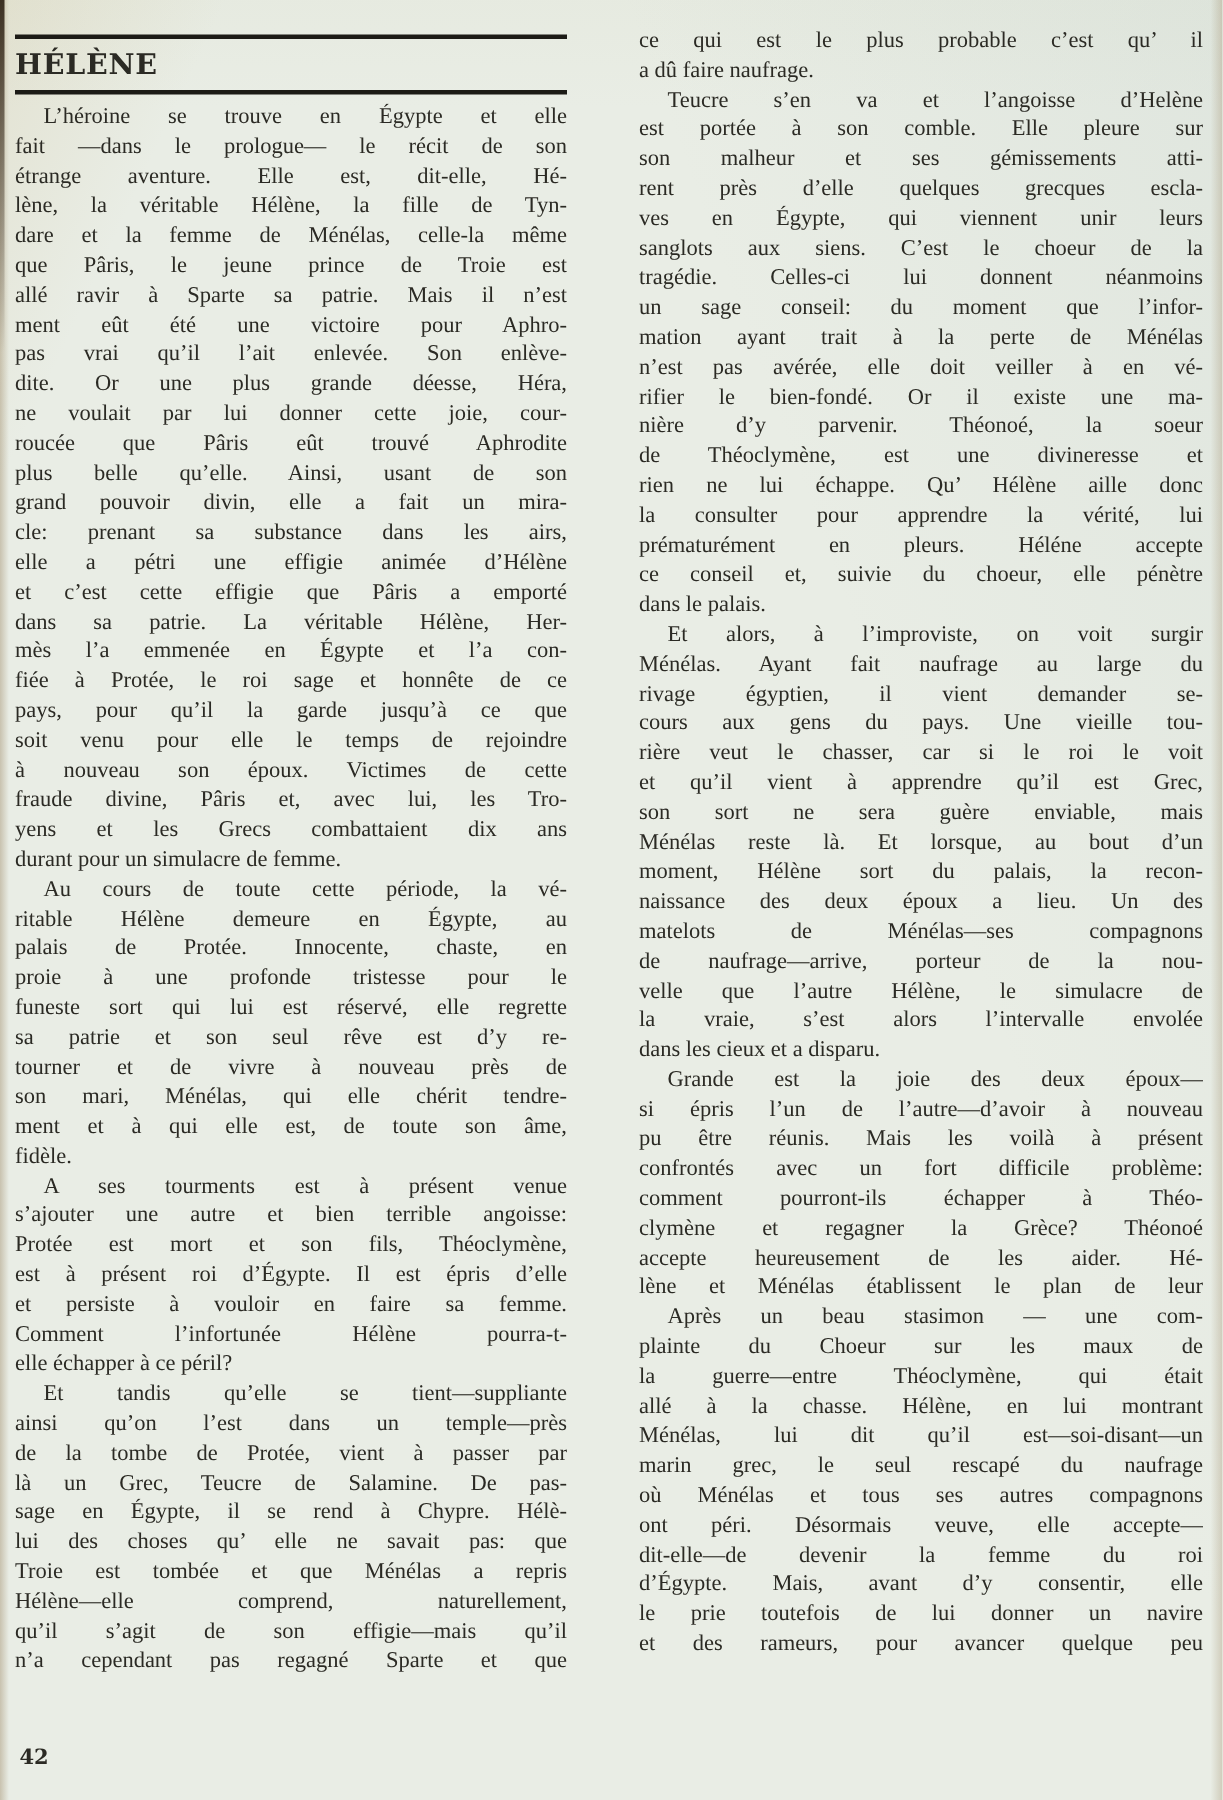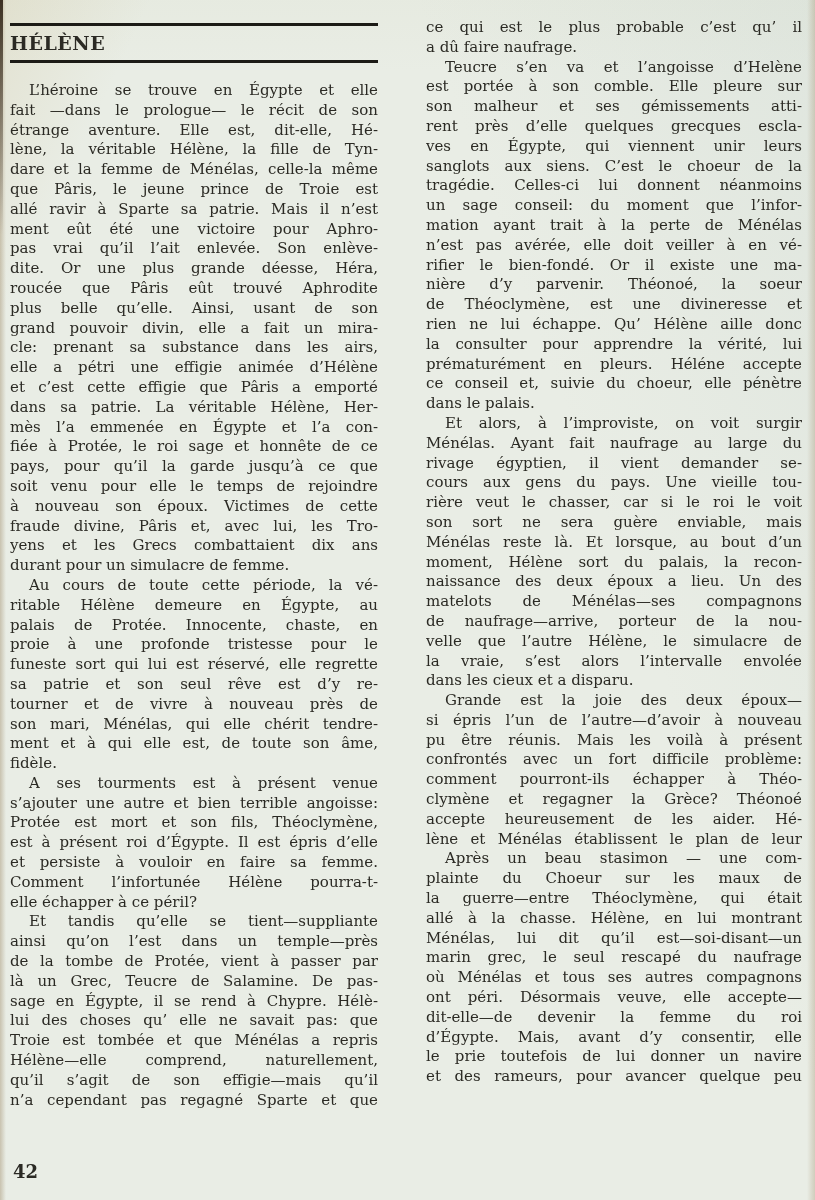--- a/index.html
+++ b/index.html
@@ -35,35 +35,35 @@
     background: linear-gradient(to left, rgba(150,128,90,.30), rgba(150,128,90,0));
   }
   .col { position: absolute; }
   .col-left  { left: 10px;  top: 23px; width: 368px; }
   .col-right { left: 426px; top: 18px; width: 376px; }
   .rule { height: 3px; background: var(--rule); }
   .title {
     font-size: 19px; font-weight: bold; line-height: 30px;
     margin: 2px 0; letter-spacing: .5px;
   }
-  .colbody { font-size: 15px; }
-  .col-left .colbody { margin-top: 18px; }
+  .colbody { font-size: 15px; font-family: Liberation Serif, serif; }
+  .col-left .colbody { margin-top: 6px; }
   .para { margin: 0; }
   .line {
     line-height: 19.8px;
     max-height: 19.8px;
     overflow: hidden;
     text-align: justify;
     text-align-last: justify;
   }
   .line.end { text-align-last: left; }
   .line.indent { text-indent: 19px; }
   .page-number {
     position: absolute; left: 13px; top: 1164px;
-    font-size: 18px; font-weight: bold; line-height: 16px;
+    font-size: 14px; font-weight: bold; line-height: 16px;
   }
 </style>
 </head>
 <body>
 
 <div class="page">
   <div class="edge-left"></div>
   <div class="edge-corner"></div>
   <div class="edge-right"></div>
 
@@ -78,20 +78,21 @@
           <div class="line indent">L’héroine se trouve en Égypte et elle</div>
           <div class="line">fait —dans le prologue— le récit de son</div>
           <div class="line">étrange aventure. Elle est, dit-elle, Hé-</div>
           <div class="line">lène, la véritable Hélène, la fille de Tyn-</div>
           <div class="line">dare et la femme de Ménélas, celle-la même</div>
           <div class="line">que Pâris, le jeune prince de Troie est</div>
           <div class="line">allé ravir à Sparte sa patrie. Mais il n’est</div>
           <div class="line">ment eût été une victoire pour Aphro-</div>
           <div class="line">pas vrai qu’il l’ait enlevée. Son enlève-</div>
           <div class="line">dite. Or une plus grande déesse, Héra,</div>
+          <div class="line">ne voulait par lui donner cette joie, cour-</div>
           <div class="line">roucée que Pâris eût trouvé Aphrodite</div>
           <div class="line">plus belle qu’elle. Ainsi, usant de son</div>
           <div class="line">grand pouvoir divin, elle a fait un mira-</div>
           <div class="line">cle: prenant sa substance dans les airs,</div>
           <div class="line">elle a pétri une effigie animée d’Hélène</div>
           <div class="line">et c’est cette effigie que Pâris a emporté</div>
           <div class="line">dans sa patrie. La véritable Hélène, Her-</div>
           <div class="line">mès l’a emmenée en Égypte et l’a con-</div>
           <div class="line">fiée à Protée, le roi sage et honnête de ce</div>
           <div class="line">pays, pour qu’il la garde jusqu’à ce que</div>
@@ -162,20 +163,21 @@
           <div class="line">prématurément en pleurs. Héléne accepte</div>
           <div class="line">ce conseil et, suivie du choeur, elle pénètre</div>
           <div class="line end">dans le palais.</div>
         </div>
         <div class="para">
           <div class="line indent">Et alors, à l’improviste, on voit surgir</div>
           <div class="line">Ménélas. Ayant fait naufrage au large du</div>
           <div class="line">rivage égyptien, il vient demander se-</div>
           <div class="line">cours aux gens du pays. Une vieille tou-</div>
           <div class="line">rière veut le chasser, car si le roi le voit</div>
+          <div class="line">et qu’il vient à apprendre qu’il est Grec,</div>
           <div class="line">son sort ne sera guère enviable, mais</div>
           <div class="line">Ménélas reste là. Et lorsque, au bout d’un</div>
           <div class="line">moment, Hélène sort du palais, la recon-</div>
           <div class="line">naissance des deux époux a lieu. Un des</div>
           <div class="line">matelots de Ménélas—ses compagnons</div>
           <div class="line">de naufrage—arrive, porteur de la nou-</div>
           <div class="line">velle que l’autre Hélène, le simulacre de</div>
           <div class="line">la vraie, s’est alors l’intervalle envolée</div>
           <div class="line end">dans les cieux et a disparu.</div>
         </div>

